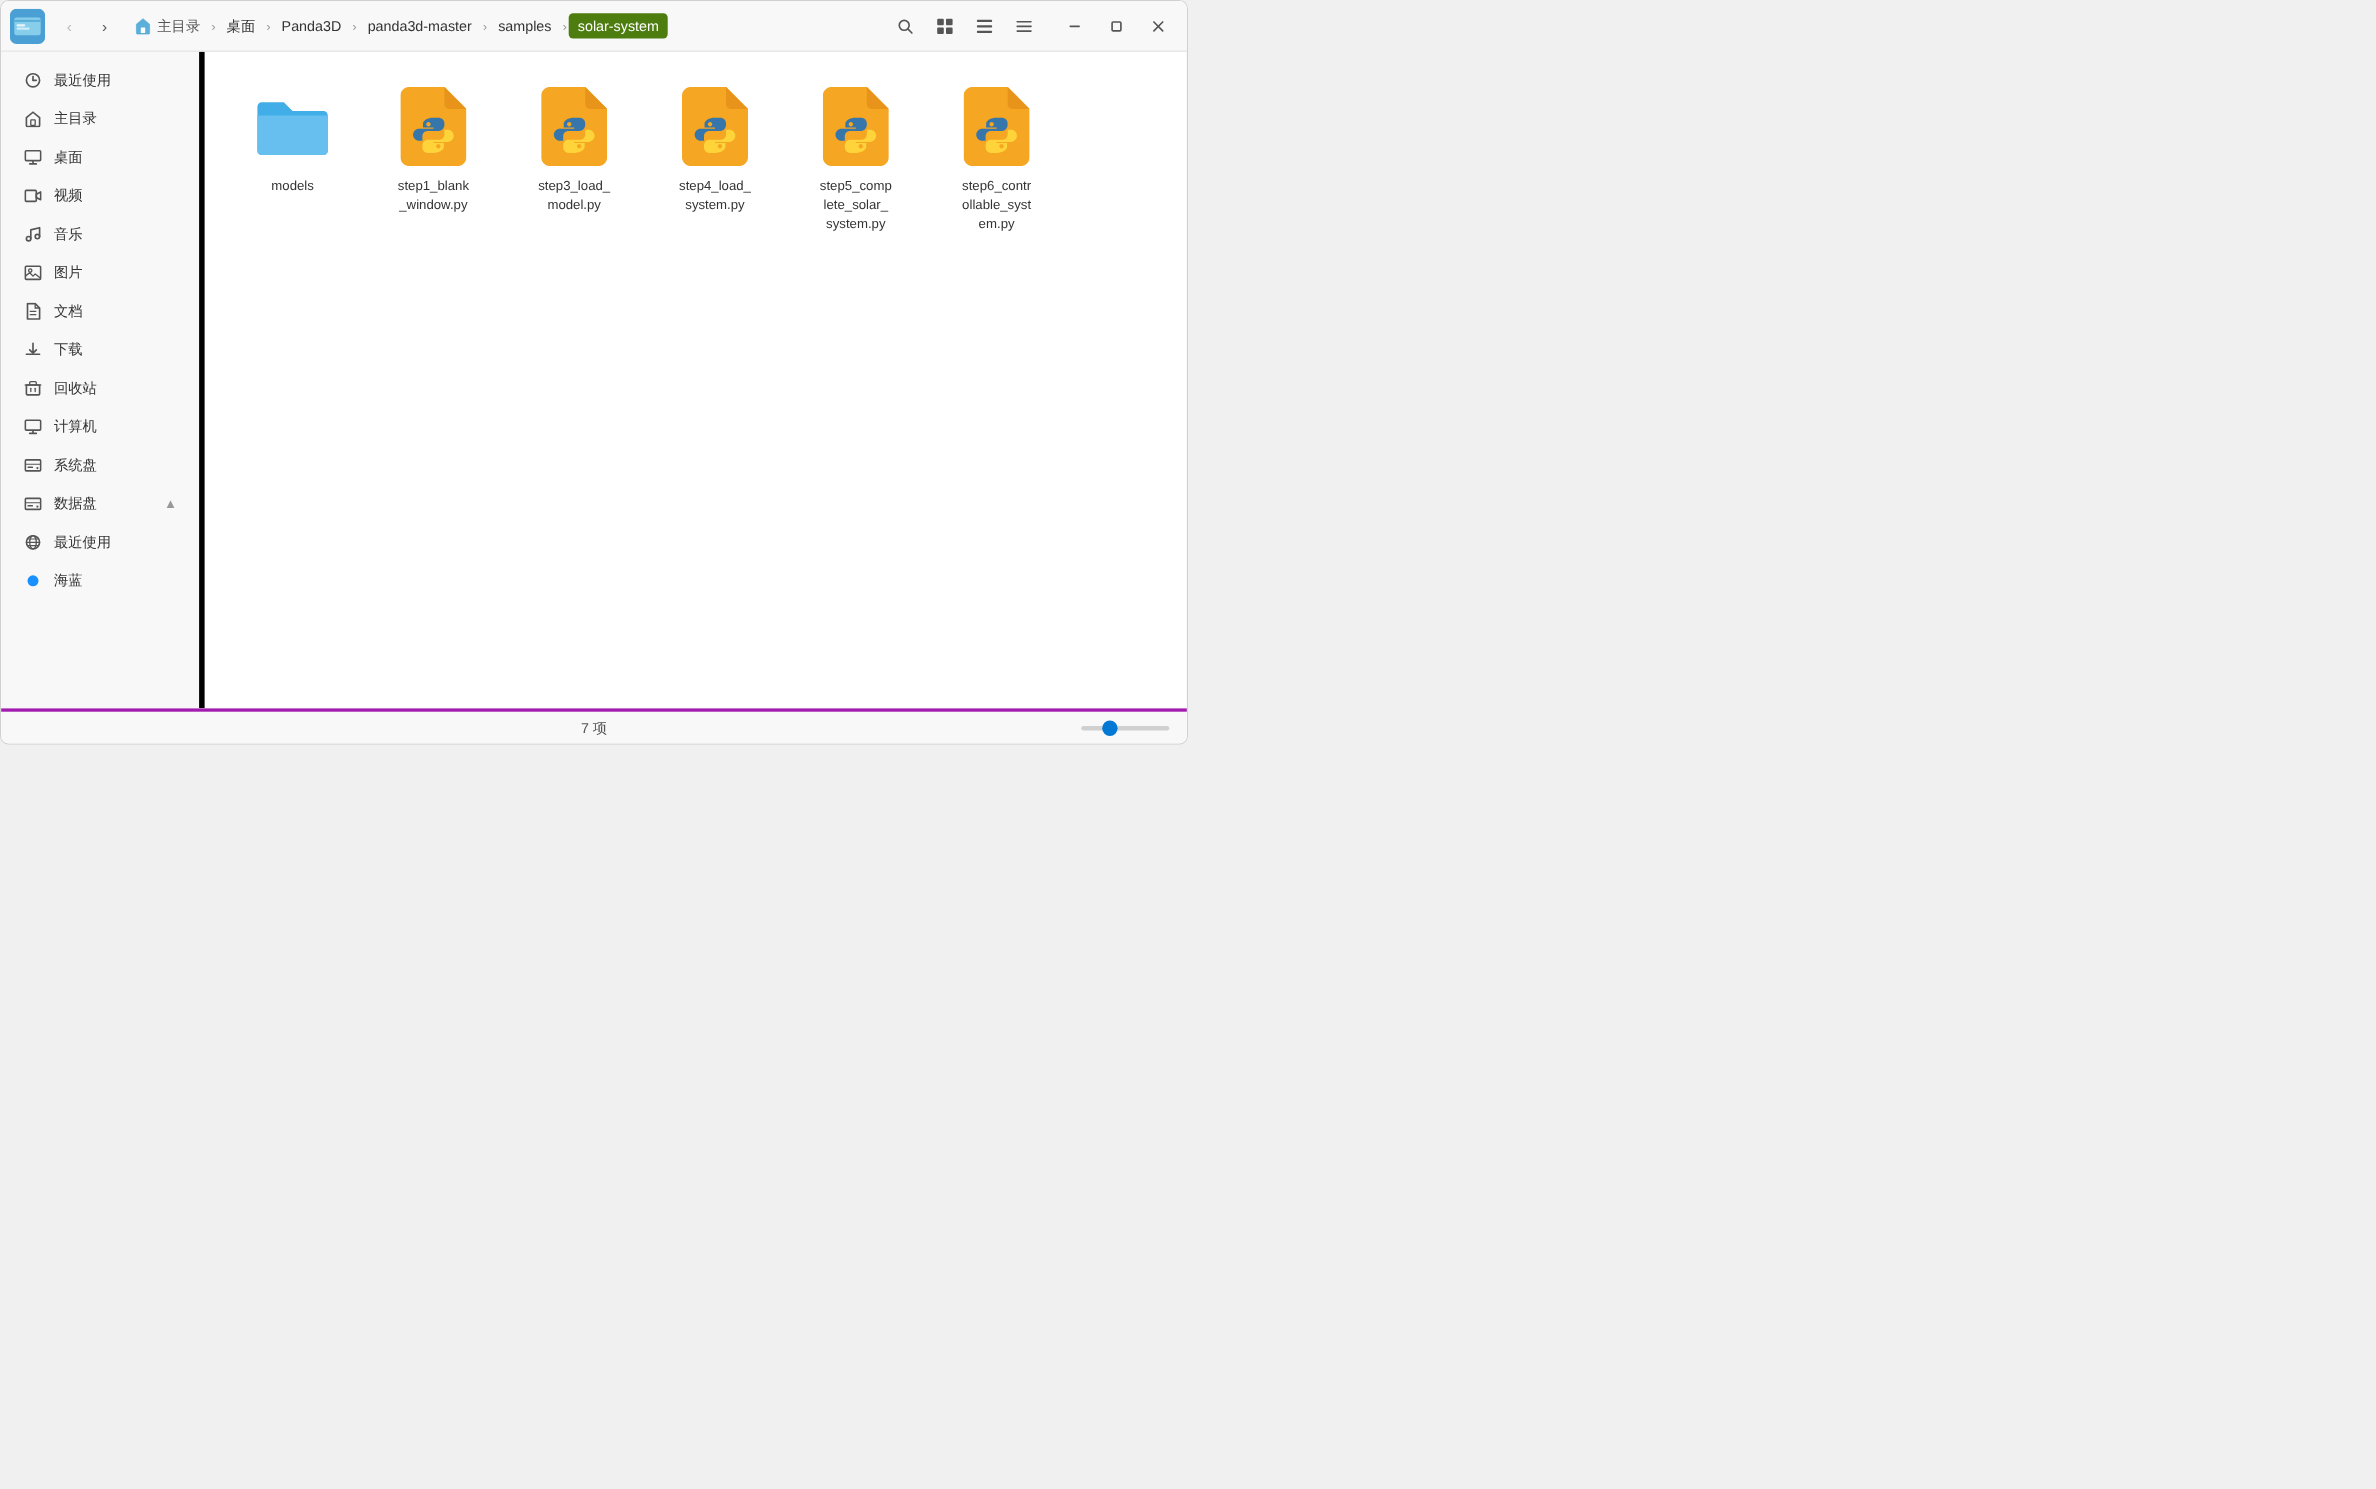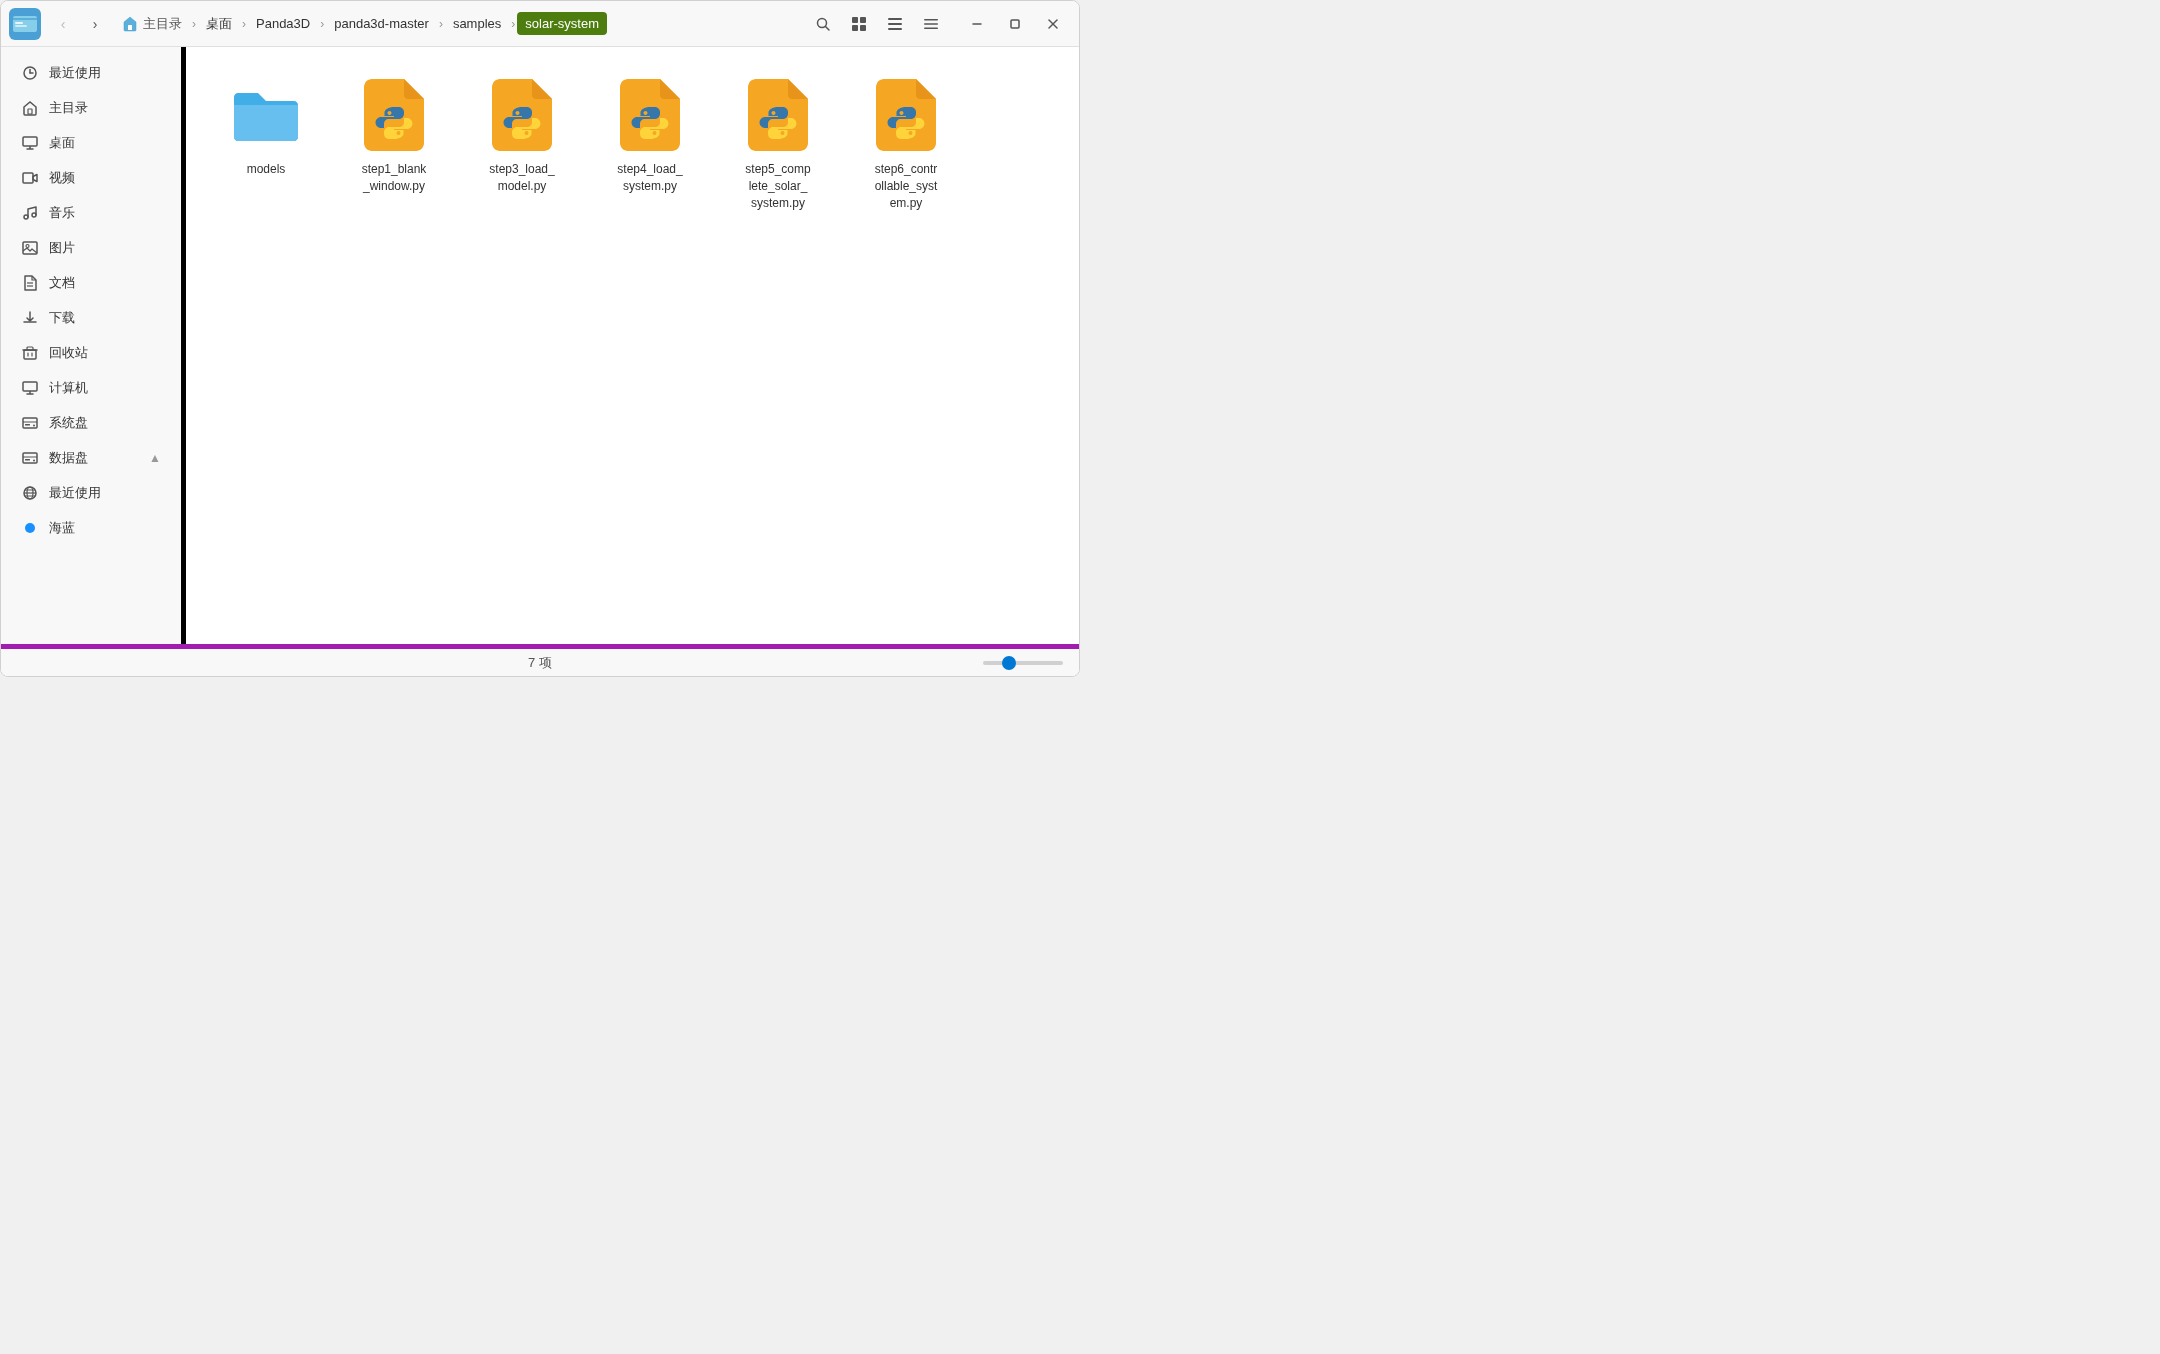--- a/index.html
+++ b/index.html
@@ -40,21 +40,21 @@
     .file-area { flex: 1; overflow-y: auto; padding: 20px; }
     .file-grid { display: grid; grid-template-columns: repeat(auto-fill, 120px); gap: 8px; }
 
     .file-item { display: flex; flex-direction: column; align-items: center; padding: 8px; border-radius: 6px; cursor: pointer; width: 120px; }
 
     .file-icon { width: 72px; height: 80px; display: flex; align-items: center; justify-content: center; position: relative; margin-bottom: 6px; }
 
     .file-label { font-size: 12px; text-align: center; color: #333; line-height: 1.4; word-break: break-all; max-width: 110px; }
 
     
-    .status-bar { height: 32px; background: #f8f8f8; border-top: 5px solid #a21caf; display: flex; align-items: center; justify-content: center; font-size: 13px; color: #555; flex-shrink: 0; position: relative; }
+    .status-bar { height: 32px; background: #f8f8f8; border-top: 3px solid #a21caf; display: flex; align-items: center; justify-content: center; font-size: 13px; color: #555; flex-shrink: 0; position: relative; }
     .status-bar .zoom-control { position: absolute; right: 16px; display: flex; align-items: center; gap: 8px; }
     .zoom-slider { width: 80px; appearance: none; height: 4px; background: #d0d0d0; border-radius: 2px; outline: none; cursor: pointer; }
     .zoom-slider::-webkit-slider-thumb { appearance: none; width: 14px; height: 14px; border-radius: 50%; background: #0078d4; cursor: pointer; }
 
     
     .icon-svg { width: 18px; height: 18px; }
   </style>
 </head>
 <body>
 

